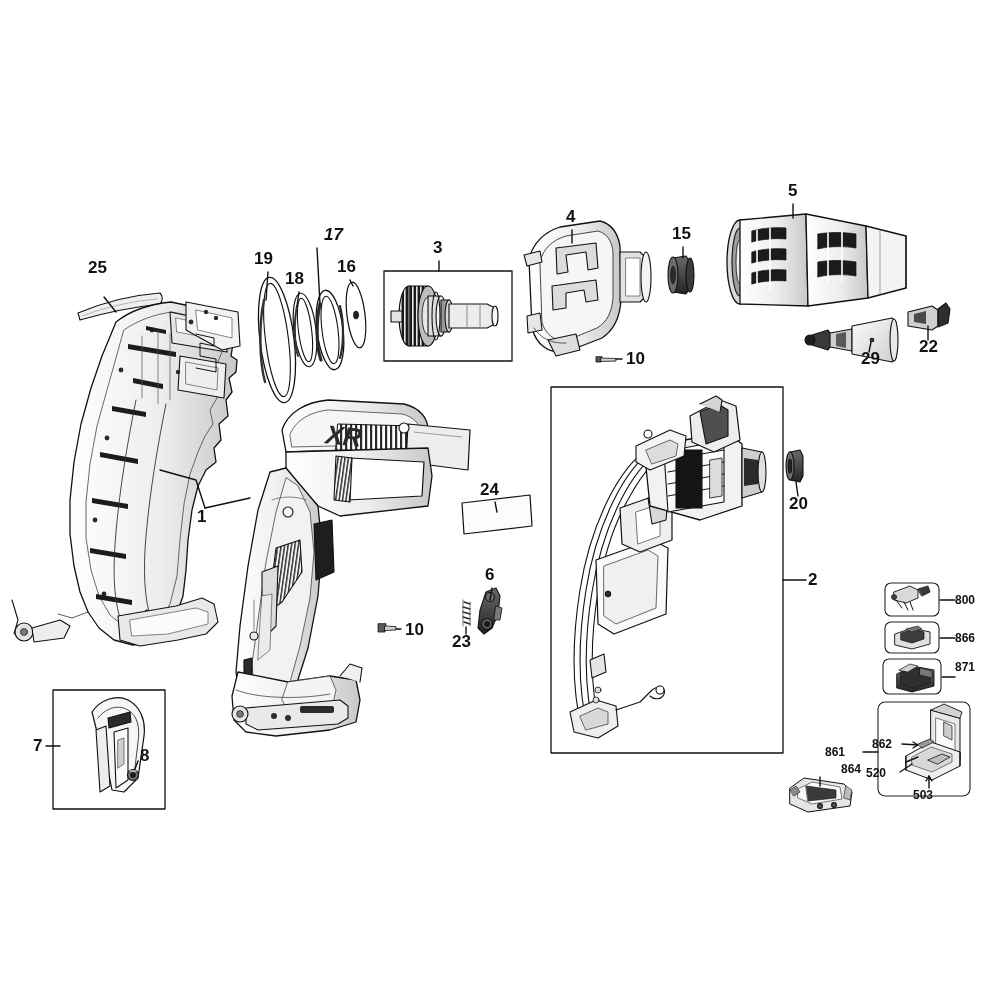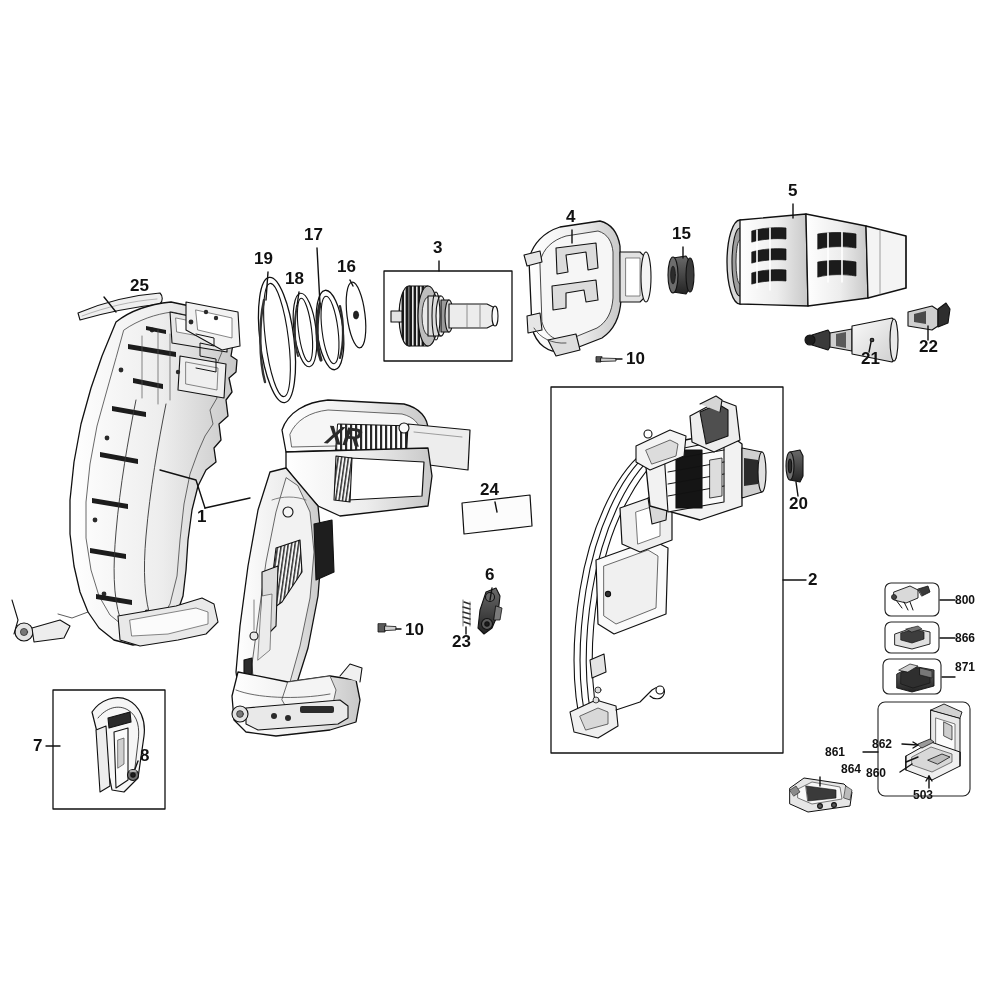--- a/index.html
+++ b/index.html
@@ -473,43 +473,43 @@
 
         <path d="M929 788 L929 776"></path>
         <path d="M929 776 L926 781 M929 776 L932 781"></path>
 
         <path d="M820 777 L820 786"></path>
       </g>
 
     </g>
   </svg>
 
-  <div class="lbl" style="left:88px;  top:277px;margin-left:42px;">25</div>
+  <div class="lbl" style="left:88px;  top:259px;">25</div>
   <div class="lbl" style="left:254px; top:250px;">19</div>
   <div class="lbl" style="left:285px; top:270px;">18</div>
-  <div class="lbl" style="left:304px; top:226px;">17</div>
+  <div class="lbl" style="left:324px; top:226px;font-style:italic;">17</div>
   <div class="lbl" style="left:337px; top:258px;">16</div>
   <div class="lbl" style="left:433px; top:239px;">3</div>
   <div class="lbl" style="left:566px; top:208px;">4</div>
   <div class="lbl" style="left:672px; top:225px;">15</div>
   <div class="lbl" style="left:788px; top:182px;">5</div>
   <div class="lbl" style="left:626px; top:350px;">10</div>
-  <div class="lbl" style="left:861px; top:350px;">21</div>
+  <div class="lbl" style="left:861px; top:350px;">29</div>
   <div class="lbl" style="left:919px; top:338px;">22</div>
   <div class="lbl" style="left:197px; top:508px;">1</div>
   <div class="lbl" style="left:480px; top:481px;">24</div>
   <div class="lbl" style="left:789px; top:495px;text-align:right;">20</div>
   <div class="lbl" style="left:808px; top:571px;">2</div>
   <div class="lbl" style="left:485px; top:566px;">6</div>
   <div class="lbl" style="left:452px; top:633px;">23</div>
   <div class="lbl" style="left:405px; top:621px;">10</div>
   <div class="lbl" style="left:33px;  top:737px;">7</div>
   <div class="lbl" style="left:140px; top:747px;">8</div>
   <div class="lbl sm" style="left:955px; top:592px;">800</div>
   <div class="lbl sm" style="left:955px; top:630px;">866</div>
   <div class="lbl sm" style="left:955px; top:659px;">871</div>
   <div class="lbl sm" style="left:825px; top:744px;">861</div>
   <div class="lbl sm" style="left:872px; top:736px;">862</div>
-  <div class="lbl sm" style="left:866px; top:765px;">860</div>
+  <div class="lbl sm" style="left:866px; top:765px;">520</div>
   <div class="lbl sm" style="left:913px; top:787px;">503</div>
   <div class="lbl sm" style="left:805px; top:761px;margin-left:36px;">864</div>
 
 </div>
 
 </body></html>

